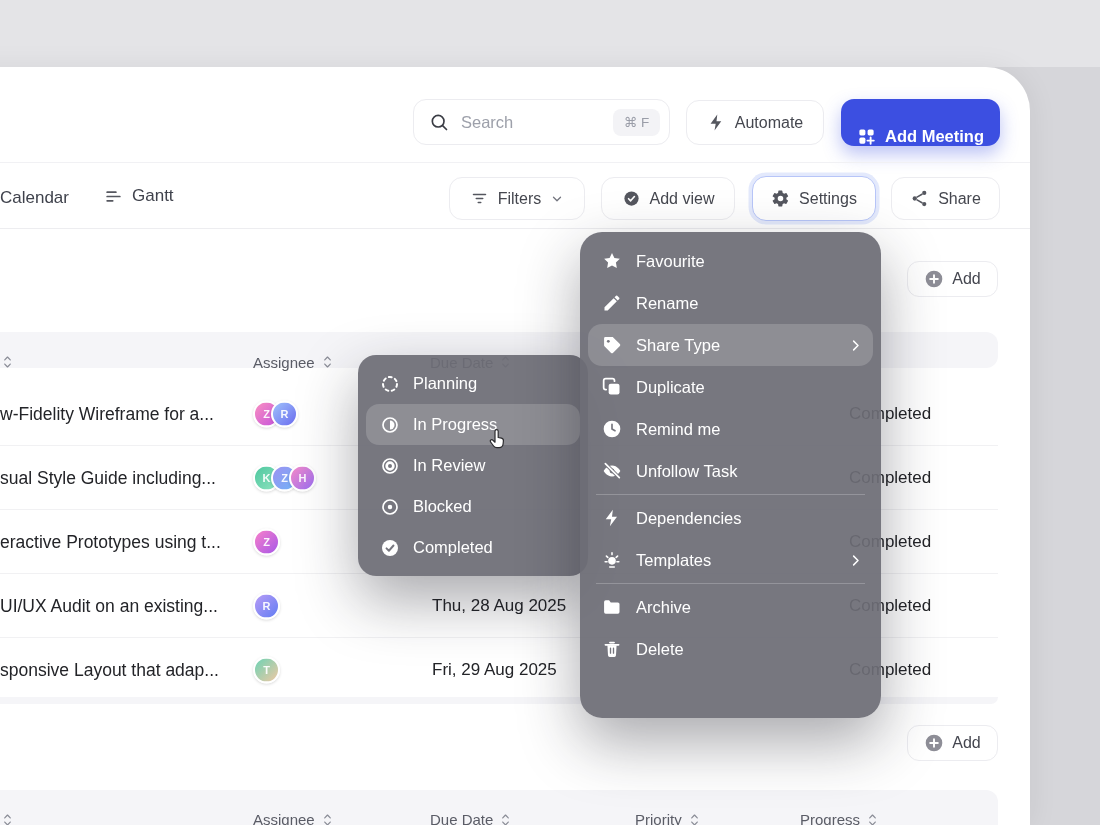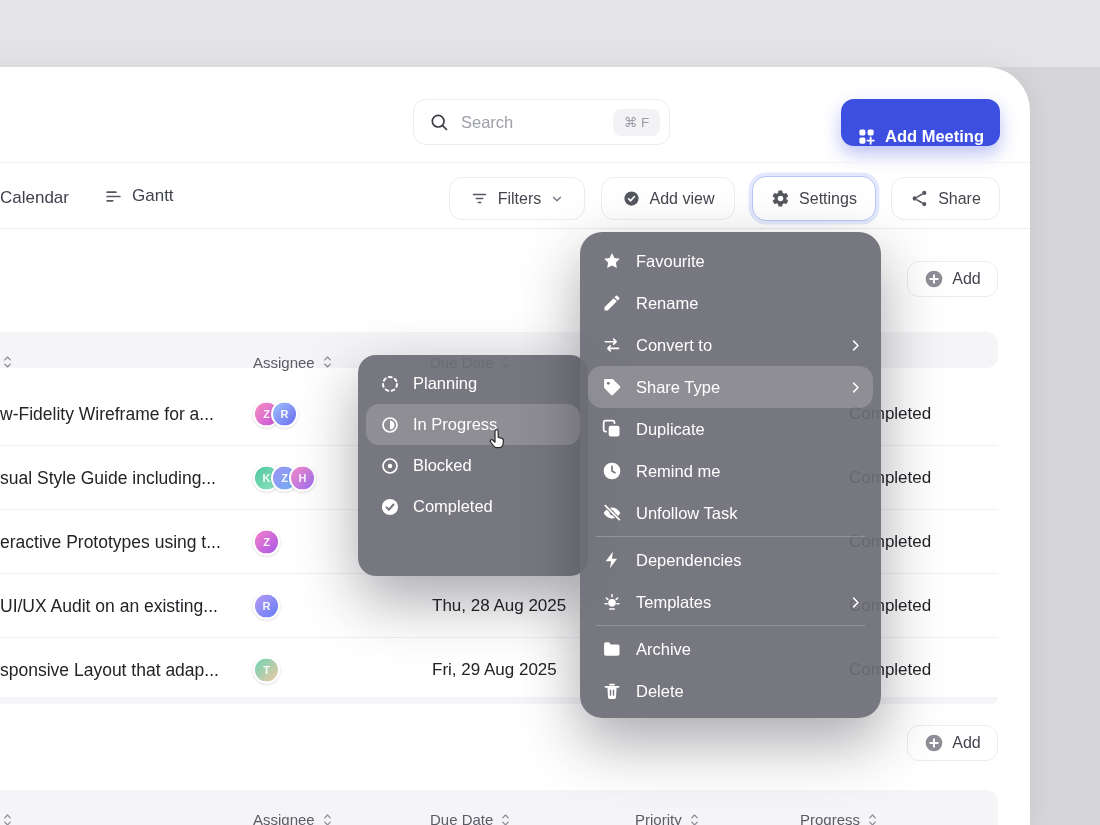--- a/index.html
+++ b/index.html
@@ -95,20 +95,28 @@
     <span class="ic bic" style="color:#3A3C44;width:20px;height:20px;">
         <svg viewBox="0 0 24 24">
           <circle cx="11" cy="11" r="7" fill="none" stroke="currentColor" stroke-width="2"></circle>
           <line x1="16.3" y1="16.3" x2="21" y2="21" stroke="currentColor" stroke-width="2" stroke-linecap="round"></line>
         </svg>
       </span>
     <input type="text" placeholder="Search" style="">
     <span class="kbd-badge">⌘ F</span>
   </div>
 
+  <div class="btn automate">
+    <span class="ic bic">
+        <svg viewBox="0 0 24 24">
+          <path d="M13 2 4.5 13.5H11L9.5 22 18 10.5h-6L13 2Z" fill="currentColor"></path>
+        </svg>
+      </span>
+    <span>Automate</span>
+  </div>
 
   <div class="btn add-meeting">
     <span class="ic bic">
         <svg viewBox="0 0 24 24" fill="currentColor">
           <rect x="3" y="3" width="7.6" height="7.6" rx="2"></rect>
           <rect x="13.4" y="3" width="7.6" height="7.6" rx="2"></rect>
           <rect x="3" y="13.4" width="7.6" height="7.6" rx="2"></rect>
           <path d="M17.2 13.2v8M13.2 17.2h8" stroke="currentColor" stroke-width="2.4" stroke-linecap="round" fill="none"></path>
         </svg>
       </span>
@@ -327,20 +335,29 @@
             <circle cx="12" cy="12" r="8.4" fill="none" stroke="currentColor" stroke-width="2"></circle>
             <path d="M12 6.6a5.4 5.4 0 0 1 0 10.8Z" fill="currentColor"></path>
           </svg>
         </span>
         <span class="mlabel">In Progress</span>
       </div>
       <div class="mitem">
         <span class="ic mic">
           <svg viewBox="0 0 24 24">
             <circle cx="12" cy="12" r="8.4" fill="none" stroke="currentColor" stroke-width="2"></circle>
+            <circle cx="12" cy="12" r="4" fill="none" stroke="currentColor" stroke-width="3.2"></circle>
+          </svg>
+        </span>
+        <span class="mlabel">In Review</span>
+      </div>
+      <div class="mitem">
+        <span class="ic mic">
+          <svg viewBox="0 0 24 24">
+            <circle cx="12" cy="12" r="8.4" fill="none" stroke="currentColor" stroke-width="2"></circle>
             <circle cx="12" cy="12" r="2.7" fill="currentColor"></circle>
           </svg>
         </span>
         <span class="mlabel">Blocked</span>
       </div>
       <div class="mitem">
         <span class="ic mic">
           <svg viewBox="0 0 24 24">
             <circle cx="12" cy="12" r="9.6" fill="currentColor"></circle>
             <path d="m7.8 12.4 2.9 2.9 5.5-6.3" stroke="#76767E" stroke-width="2.3" fill="none" stroke-linecap="round" stroke-linejoin="round"></path>
@@ -359,33 +376,20 @@
         </span>
         <span class="mlabel">Favourite</span>
       </div>
       <div class="mitem">
         <span class="ic mic">
           <svg viewBox="0 0 24 24">
             <path d="M3 17.2V21h3.8L17.8 10 14 6.2 3 17.2ZM20.7 7.1c.4-.4.4-1 0-1.4l-2.4-2.4a1 1 0 0 0-1.4 0l-1.9 1.9 3.8 3.8 1.9-1.9Z" fill="currentColor"></path>
           </svg>
         </span>
         <span class="mlabel">Rename</span>
-      </div>
-      <div class="mitem">
-        <span class="ic mic">
-          <svg viewBox="0 0 24 24">
-            <path d="M4 8h13m0 0-3-3m3 3-3 3M20 16H7m0 0 3-3m-3 3 3 3" stroke="currentColor" stroke-width="1.9" fill="none" stroke-linecap="round" stroke-linejoin="round"></path>
-          </svg>
-        </span>
-        <span class="mlabel">Convert to</span>
-        <span class="ic mchev">
-          <svg viewBox="0 0 24 24">
-            <path d="m9 5 7 7-7 7" stroke="currentColor" stroke-width="2.4" fill="none" stroke-linecap="round" stroke-linejoin="round"></path>
-          </svg>
-        </span>
       </div>
       <div class="mitem active">
         <span class="ic mic">
           <svg viewBox="0 0 24 24">
             <path d="M2.5 12.4V4A1.5 1.5 0 0 1 4 2.5h8.4c.4 0 .8.16 1.06.44l8 8a1.5 1.5 0 0 1 0 2.12l-8.4 8.4a1.5 1.5 0 0 1-2.12 0l-8-8a1.5 1.5 0 0 1-.44-1.06Z" fill="currentColor"></path>
             <circle cx="7.6" cy="7.6" r="1.7" fill="#76767E"></circle>
           </svg>
         </span>
         <span class="mlabel">Share Type</span>
         <span class="ic mchev">

